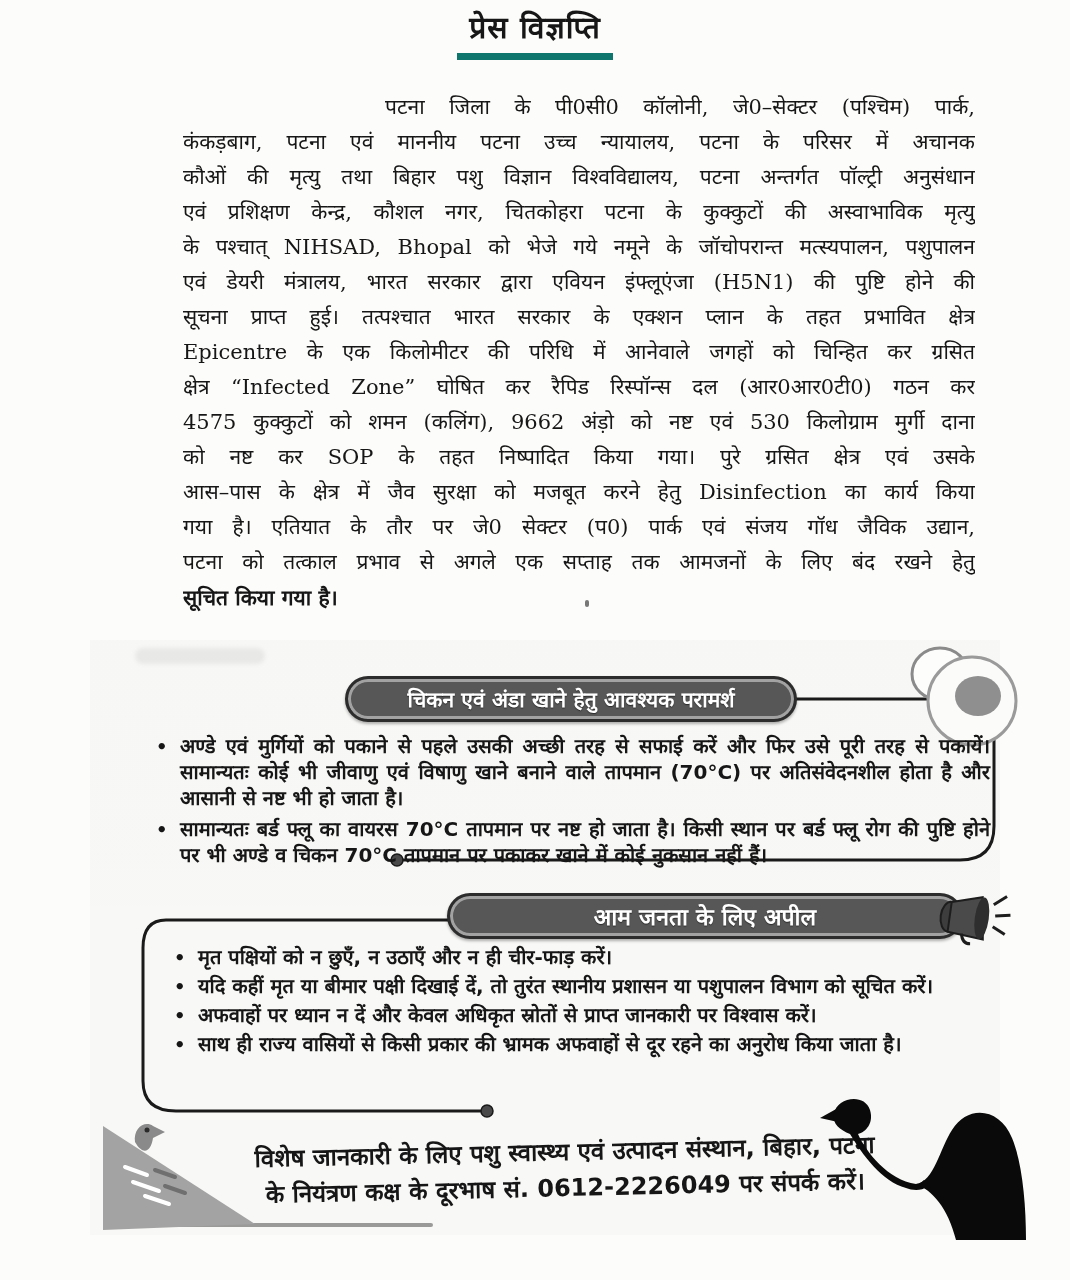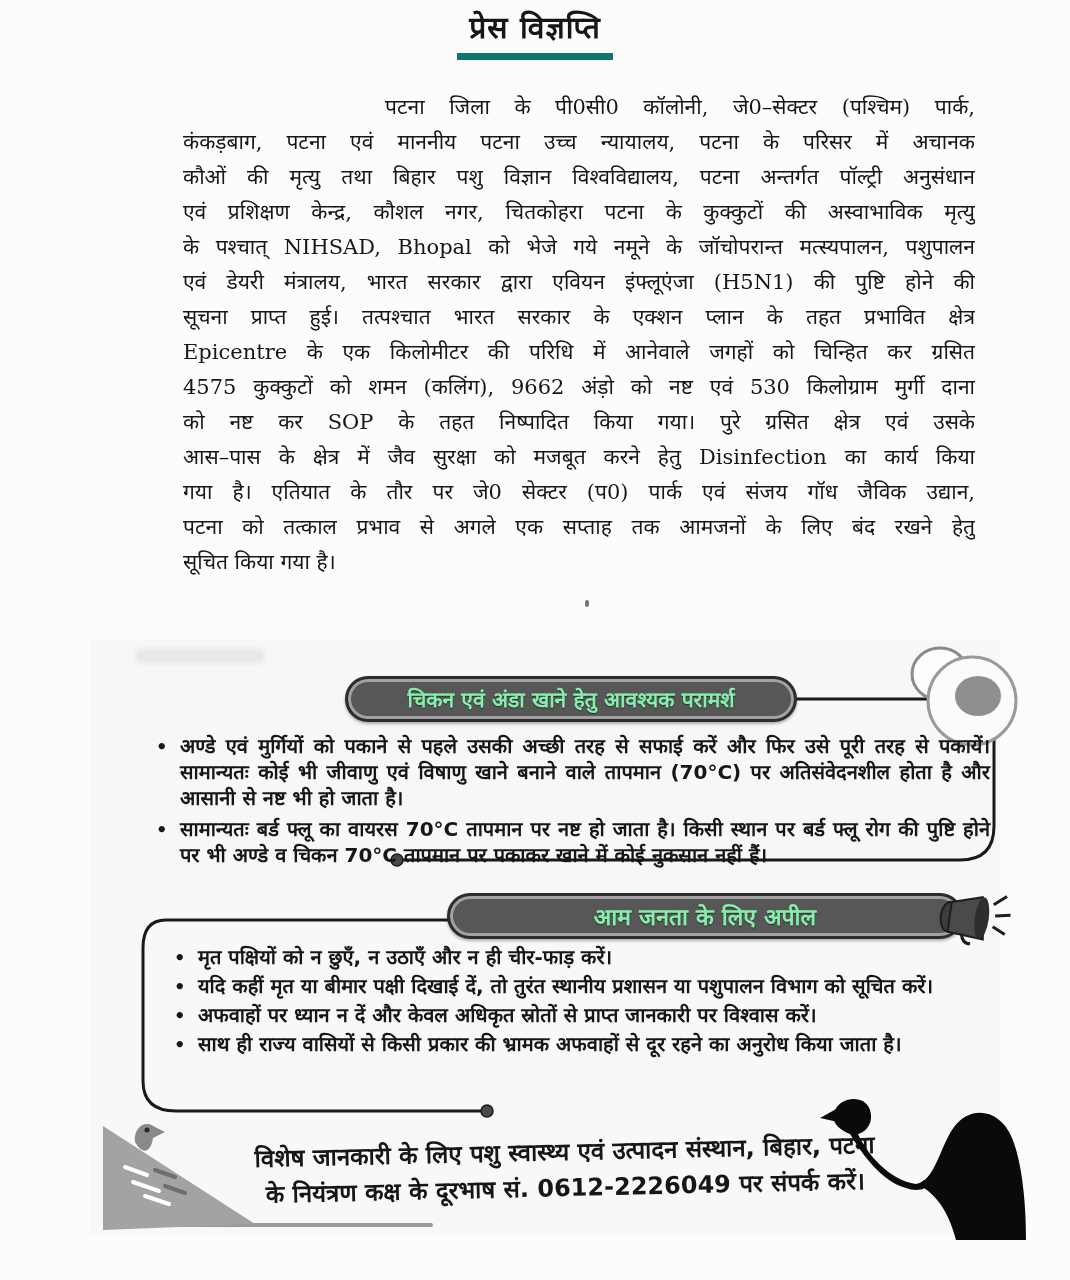--- a/index.html
+++ b/index.html
@@ -18,33 +18,33 @@
   
   .body-text {
     position:absolute; left:183px; top:90px; width:792px;
     font-family:"DejaVu Serif", serif; font-size:21px; line-height:35px;
   }
   .body-line {
     height:35px; overflow:hidden;
     text-align:justify; text-align-last:justify;
   }
   .body-line.first { text-indent:202px; }
-  .body-line.last  { text-align-last:left; }
+  .body-line.last  { text-align-last:left;font-weight:bold; }
   
   .leaflet-bg {
     position:absolute; left:90px; top:640px; width:910px; height:595px;
     background:linear-gradient(180deg, rgba(0,0,0,0.02), rgba(0,0,0,0.015));
   }
   
   .pill {
     position:absolute; height:46px; box-sizing:border-box;
     background:#575757; border:3px solid #2c2c2c; border-radius:28px;
     box-shadow: inset 0 0 0 3px rgba(255,255,255,.45), 0 2px 3px rgba(0,0,0,.30);
     display:flex; align-items:center; justify-content:center;
-    color:#86efac; font-weight:700; white-space:nowrap;
+    color:#ffffff; font-weight:700; white-space:nowrap;
     text-shadow:0 1px 1px rgba(0,0,0,.5);
   }
   .pill1 { left:345px; top:676px; width:452px; font-size:21px; }
   .pill2 { left:447px; top:893px; width:516px; font-size:23px; }
   
   .adv-bullets {
     position:absolute; left:156px; top:733px; width:834px;
     font-size:20px; font-weight:700; line-height:26px;
   }
   .appeal-bullets {
@@ -101,20 +101,21 @@
 
   <div class="body-text">
     <div class="body-line first">पटना जिला के पी0सी0 कॉलोनी, जे0–सेक्टर (पश्चिम) पार्क,</div>
     <div class="body-line">कंकड़बाग, पटना एवं माननीय पटना उच्च न्यायालय, पटना के परिसर में अचानक</div>
     <div class="body-line">कौओं की मृत्यु तथा बिहार पशु विज्ञान विश्वविद्यालय, पटना अन्तर्गत पॉल्ट्री अनुसंधान</div>
     <div class="body-line">एवं प्रशिक्षण केन्द्र, कौशल नगर, चितकोहरा पटना के कुक्कुटों की अस्वाभाविक मृत्यु</div>
     <div class="body-line">के पश्चात् NIHSAD, Bhopal को भेजे गये नमूने के जॉचोपरान्त मत्स्यपालन, पशुपालन</div>
     <div class="body-line">एवं डेयरी मंत्रालय, भारत सरकार द्वारा एवियन इंफ्लूएंजा (H5N1) की पुष्टि होने की</div>
     <div class="body-line">सूचना प्राप्त हुई। तत्पश्चात भारत सरकार के एक्शन प्लान के तहत प्रभावित क्षेत्र</div>
     <div class="body-line">Epicentre के एक किलोमीटर की परिधि में आनेवाले जगहों को चिन्हित कर ग्रसित</div>
+    <div class="body-line">क्षेत्र “Infected Zone” घोषित कर रैपिड रिस्पॉन्स दल (आर0आर0टी0) गठन कर</div>
     <div class="body-line">4575 कुक्कुटों को शमन (कलिंग), 9662 अंड़ो को नष्ट एवं 530 किलोग्राम मुर्गी दाना</div>
     <div class="body-line">को नष्ट कर SOP के तहत निष्पादित किया गया। पुरे ग्रसित क्षेत्र एवं उसके</div>
     <div class="body-line">आस–पास के क्षेत्र में जैव सुरक्षा को मजबूत करने हेतु Disinfection का कार्य किया</div>
     <div class="body-line">गया है। एतियात के तौर पर जे0 सेक्टर (प0) पार्क एवं संजय गॉध जैविक उद्यान,</div>
     <div class="body-line">पटना को तत्काल प्रभाव से अगले एक सप्ताह तक आमजनों के लिए बंद रखने हेतु</div>
     <div class="body-line last">सूचित किया गया है।</div>
   </div>
 
   <div class="pill pill1">
     <span>चिकन एवं अंडा खाने हेतु आवश्यक परामर्श</span>

